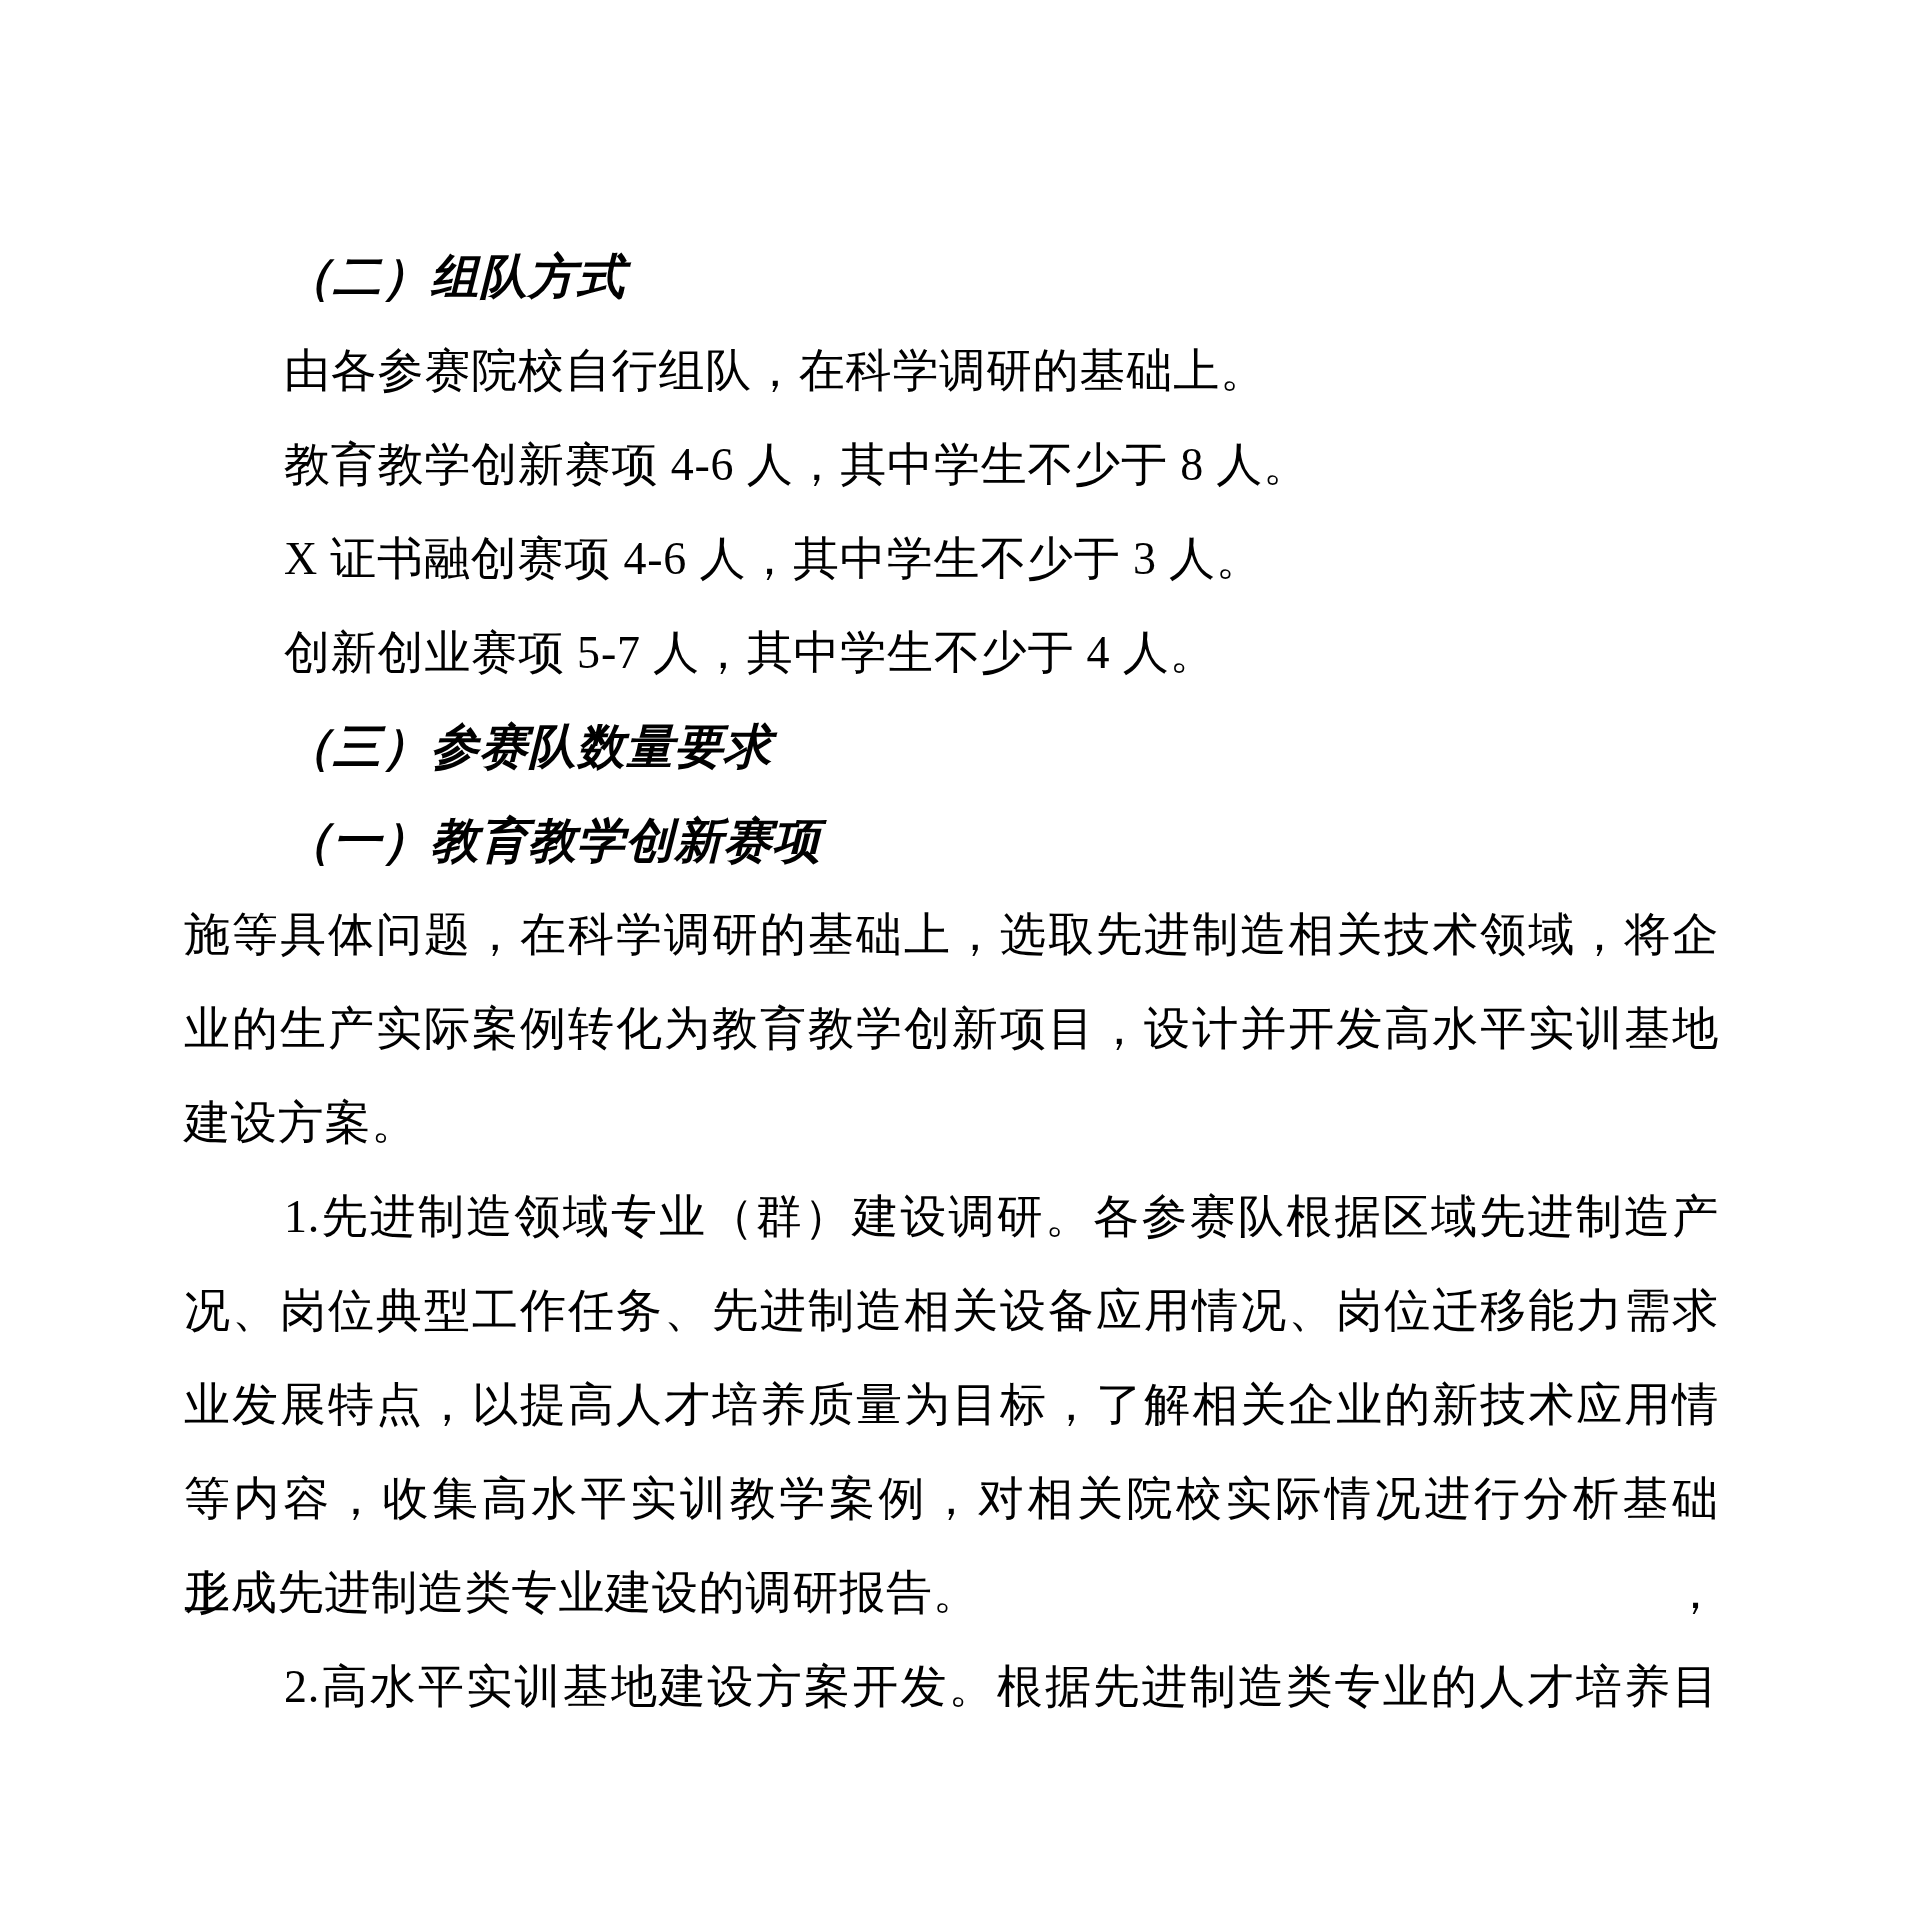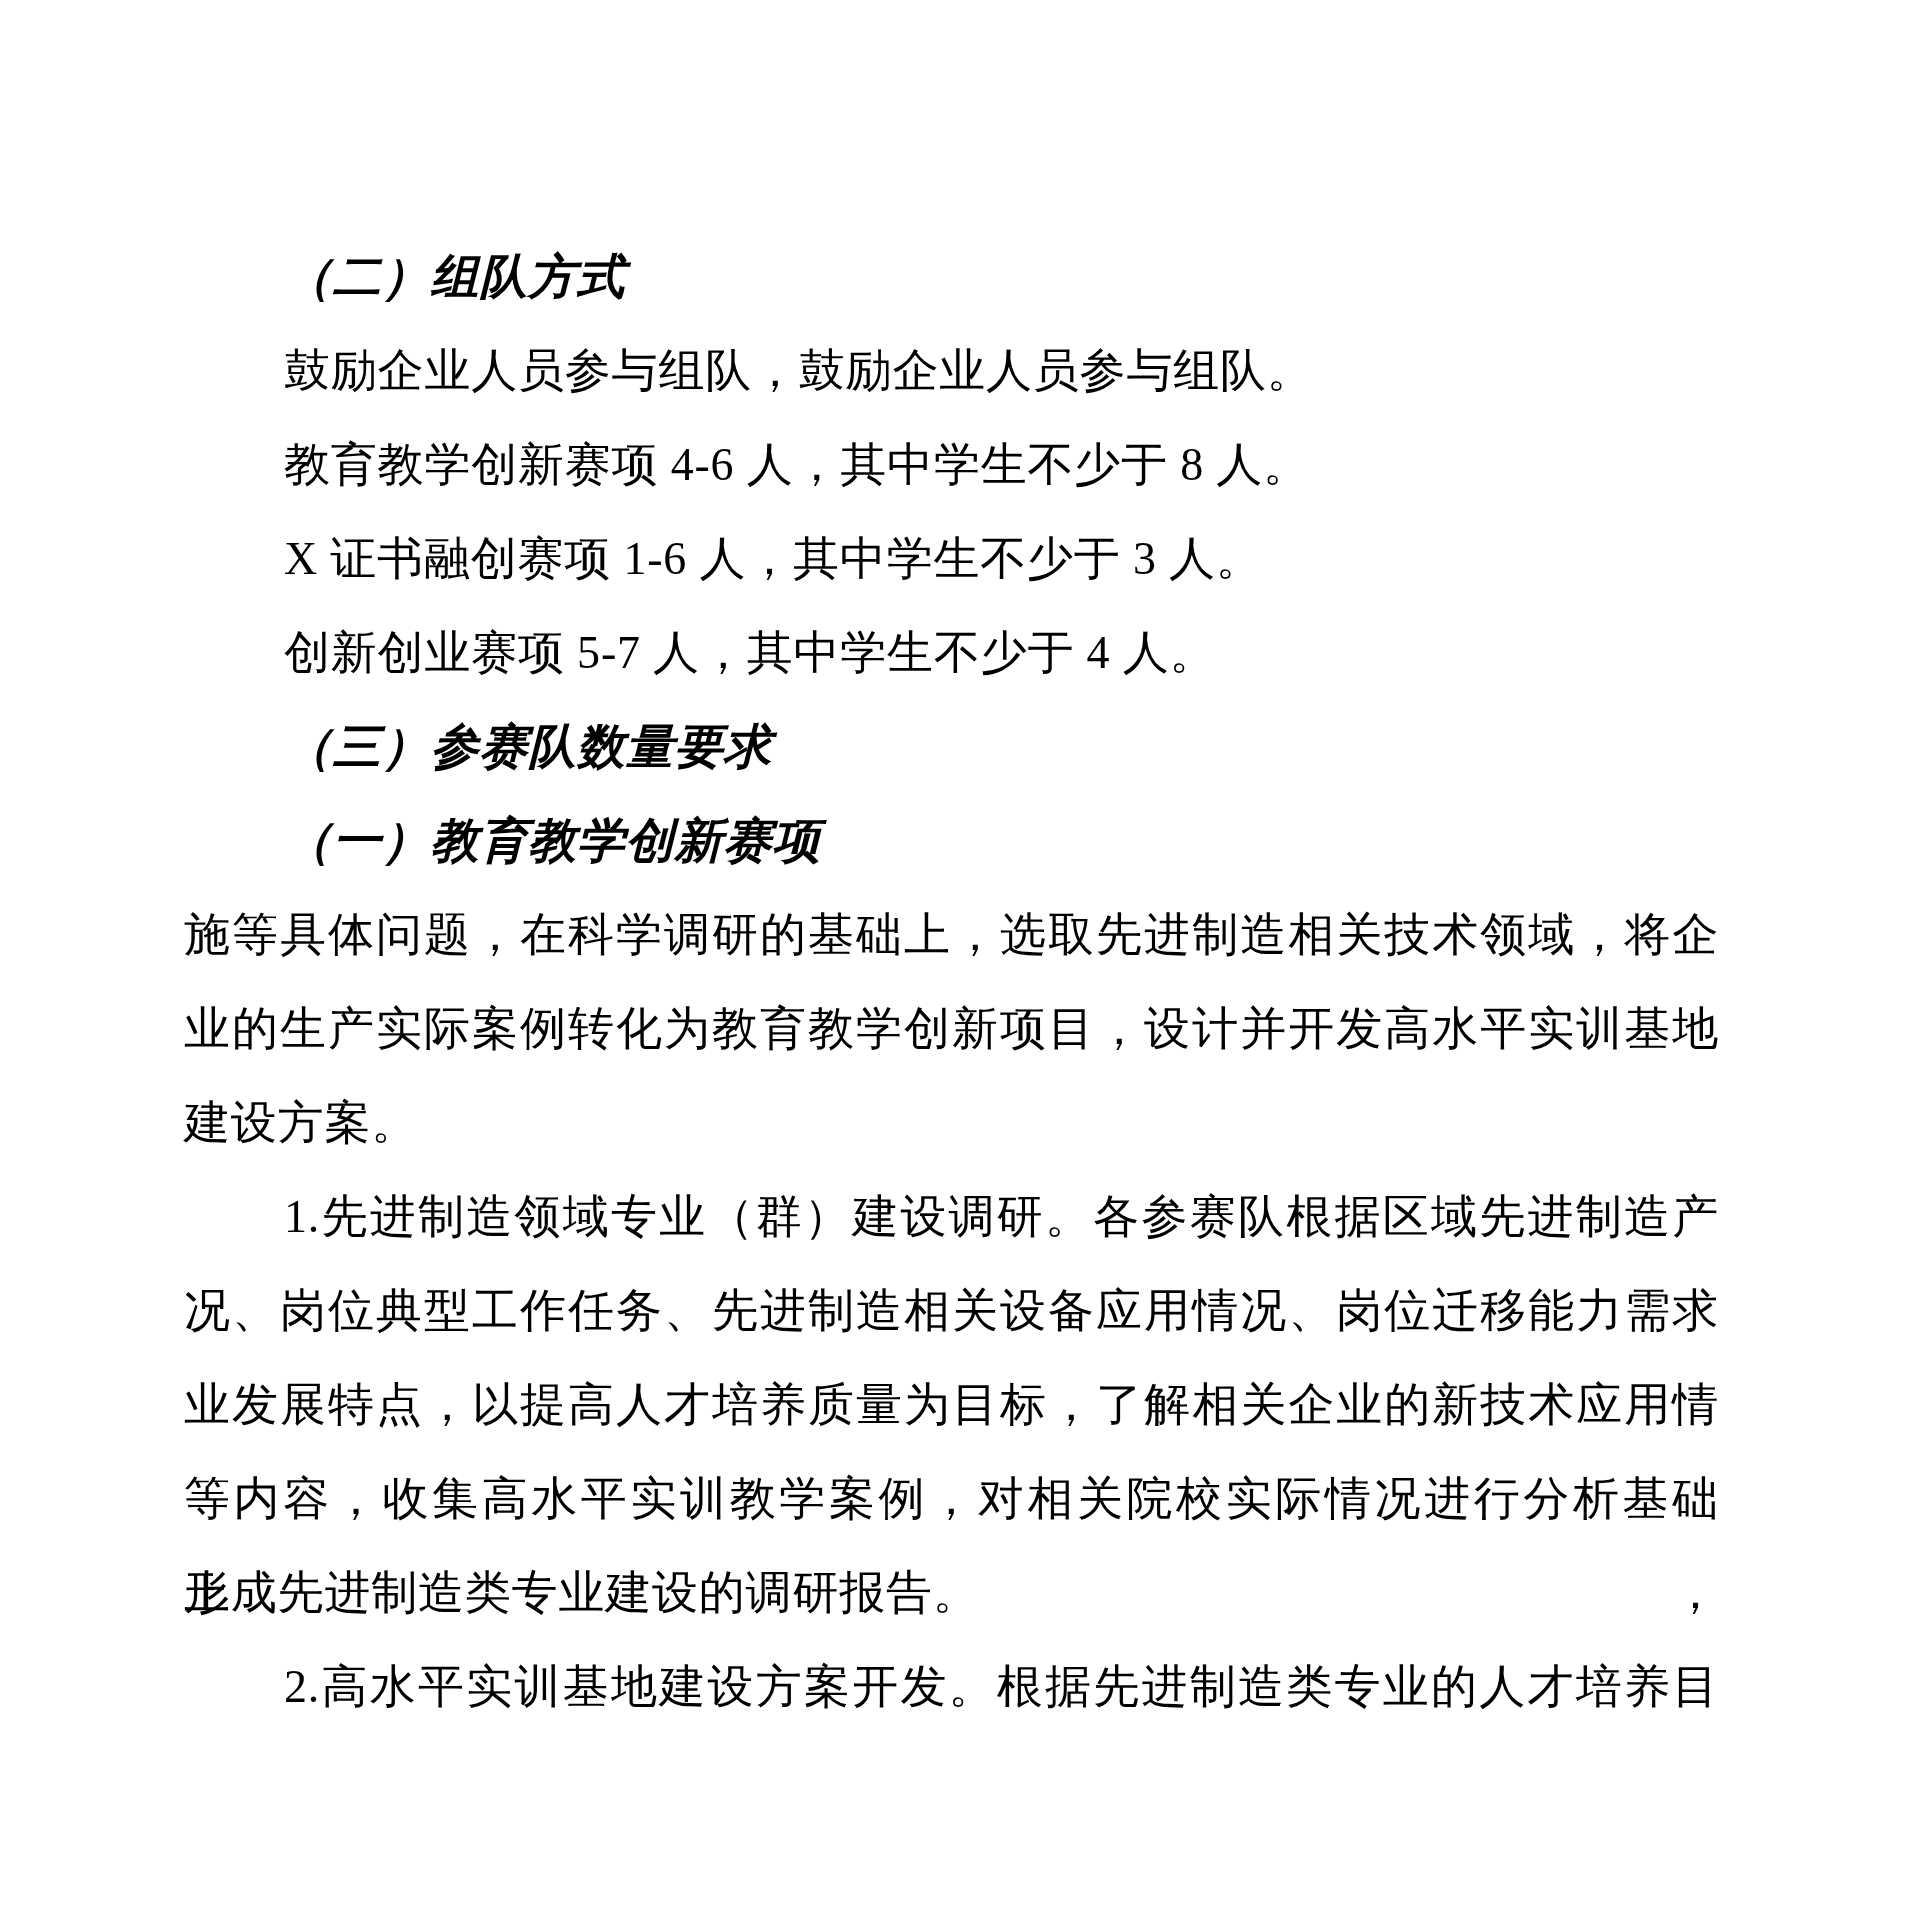--- a/index.html
+++ b/index.html
@@ -41,23 +41,23 @@
     font-family: "Liberation Sans", "DejaVu Sans", sans-serif;
     letter-spacing: 3.1px;
   }
 </style>
 </head>
 <body>
 
 <div class="page">
   <div class="content">
     <div class="ln ind b">（二）组队方式</div>
-    <div class="ln ind">鼓励企业人员参与组队，鼓励企业人员参与组队。</div>
+    <div class="ln ind">由各参赛院校自行组队，在科学调研的基础上。</div>
     <div class="ln ind">教育教学创新赛项 4-6 人，其中学生不少于 8 人。</div>
-    <div class="ln ind">X 证书融创赛项 1-6 人，其中学生不少于 3 人。</div>
+    <div class="ln ind">X 证书融创赛项 4-6 人，其中学生不少于 3 人。</div>
     <div class="ln ind">创新创业赛项 5-7 人，其中学生不少于 4 人。</div>
     <div class="ln ind b">（三）参赛队数量要求</div>
     <div class="ln ind b">（一）教育教学创新赛项</div>
     <div class="ln j">施等具体问题，在科学调研的基础上，选取先进制造相关技术领域，将企</div>
     <div class="ln j">业的生产实际案例转化为教育教学创新项目，设计并开发高水平实训基地</div>
     <div class="ln">建设方案。</div>
     <div class="ln ind j">1.先进制造领域专业（群）建设调研。各参赛队根据区域先进制造产</div>
     <div class="ln j">况、岗位典型工作任务、先进制造相关设备应用情况、岗位迁移能力需求</div>
     <div class="ln j">业发展特点，以提高人才培养质量为目标，了解相关企业的新技术应用情</div>
     <div class="ln j">等内容，收集高水平实训教学案例，对相关院校实际情况进行分析基础上，</div>

